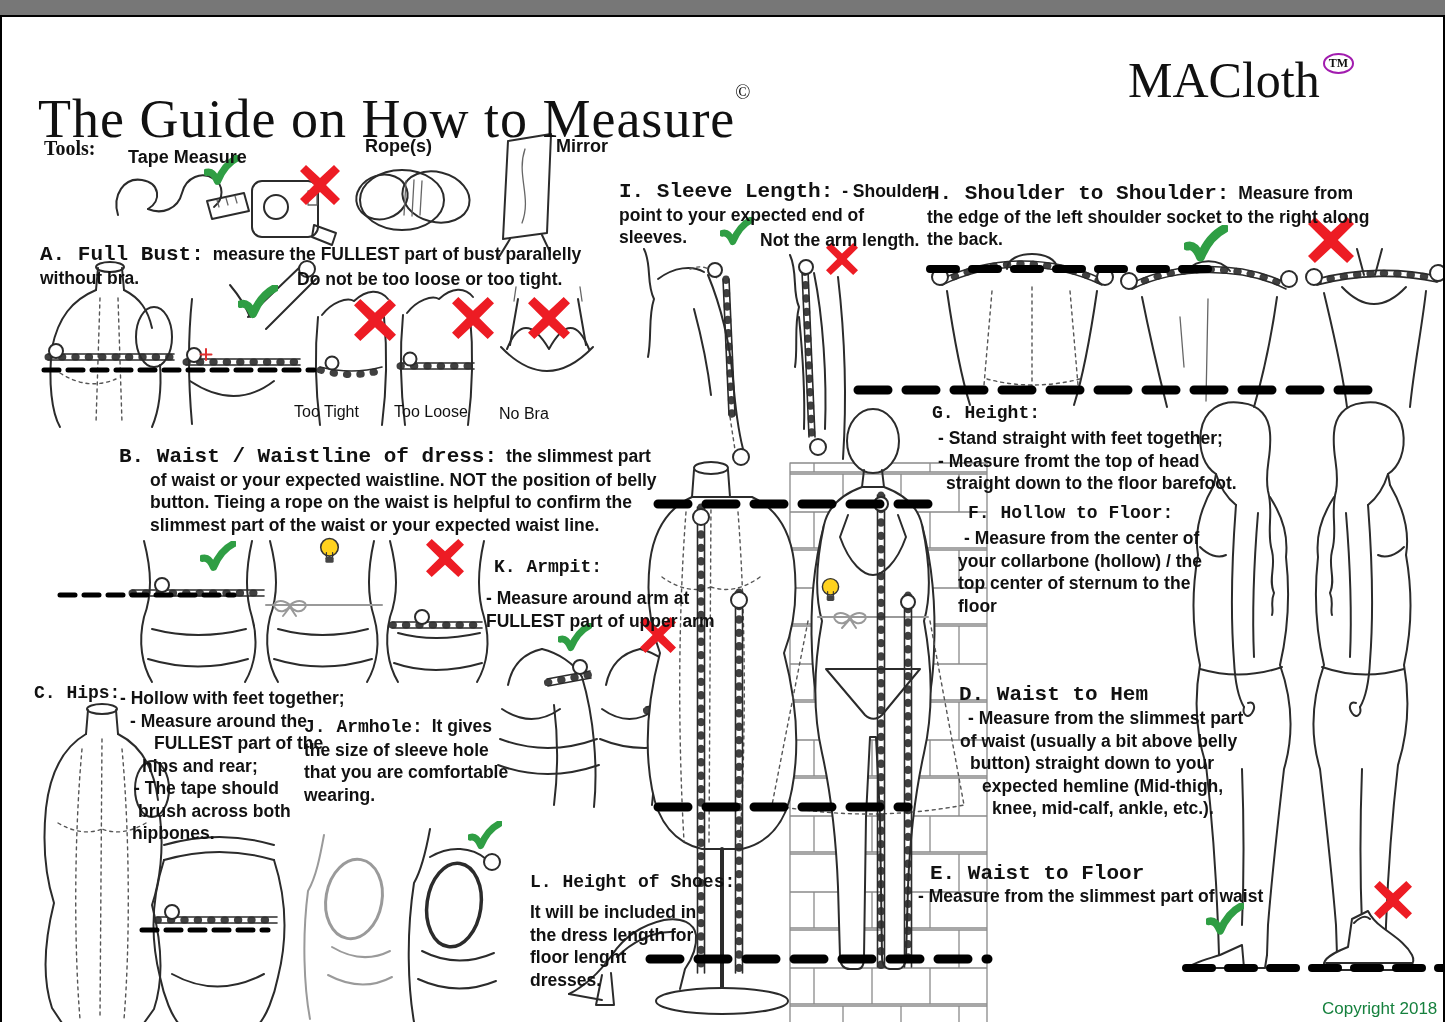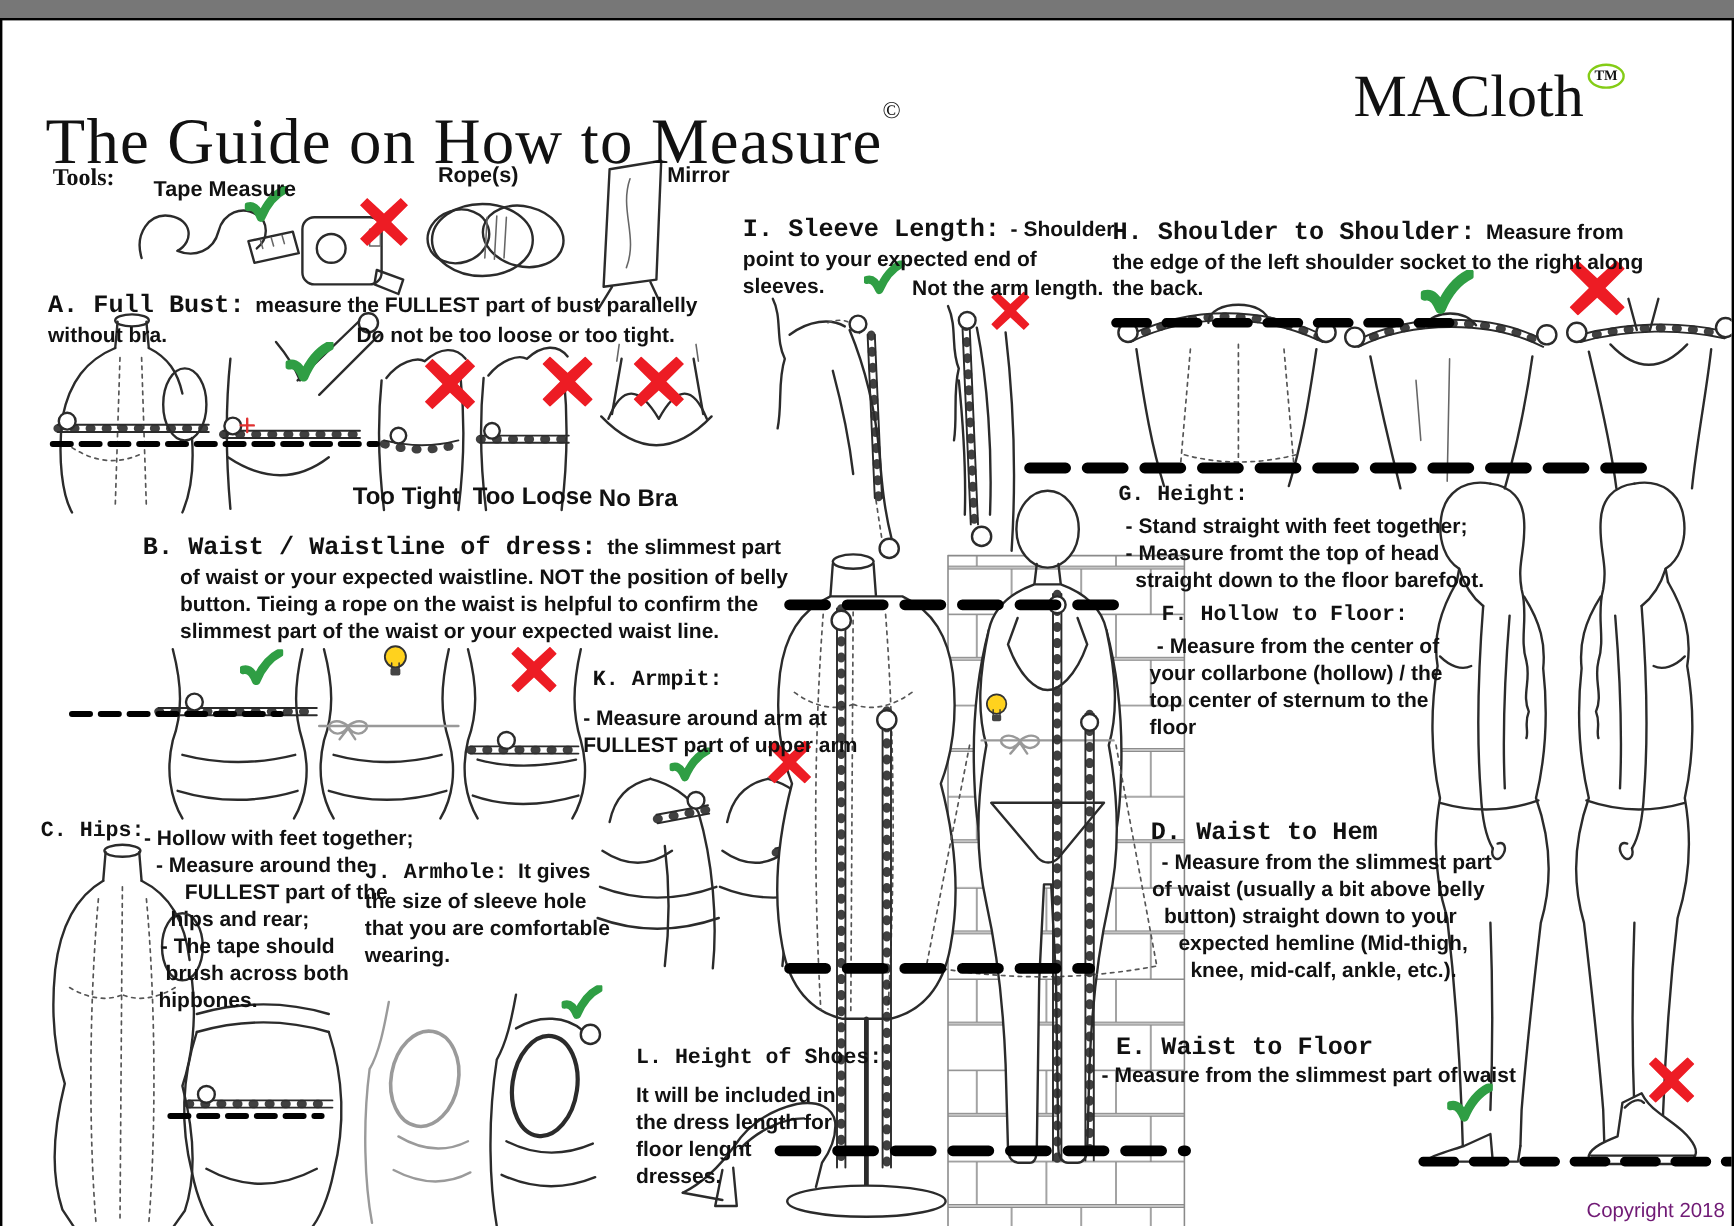--- a/index.html
+++ b/index.html
@@ -6,30 +6,30 @@
   .canvas{position:relative;width:1445px;height:1022px;background:#fff;margin:15px auto;
           border:2px solid #000;box-sizing:border-box;overflow:hidden;
           font-family:"Liberation Sans","DejaVu Sans",sans-serif;color:#111;}
   .abs{position:absolute;}
   .art{position:absolute;left:0;top:0;width:1445px;height:1022px;}
   .title{left:36px;top:28px;font-family:"Liberation Serif","DejaVu Serif",serif;
          font-size:54px;font-weight:400;letter-spacing:1px;white-space:nowrap;}
   .title sup{font-size:20px;vertical-align:38px;}
   .brand{left:1126px;top:34px;font-family:"Liberation Serif","DejaVu Serif",serif;
          font-size:50px;font-weight:400;white-space:nowrap;}
-  .brand .tm{display:inline-block;border:2px solid #84cc16;border-radius:50%;
+  .brand .tm{display:inline-block;border:2px solid #a21caf;border-radius:50%;
          font-size:12px;font-weight:700;padding:1px 4px;position:relative;top:-30px;margin-left:3px;}
   .sh{font-family:Liberation Mono, monospace;font-weight:700;font-size:21px;margin-right:4px;}
   .sh.big{font-size:18px;}
   .bt{font-size:17.5px;line-height:22.5px;font-weight:600;}
   .bt div{line-height:22.5px;}
-  .cap{font-size:20px;font-weight:700;white-space:nowrap;}
+  .cap{font-size:16px;font-weight:400;white-space:nowrap;}
   .toolh{font-family:"Liberation Serif","DejaVu Serif",serif;font-weight:700;font-size:20px;}
   .toollbl{font-size:18px;font-weight:700;white-space:nowrap;}
-  .footer{left:1320px;top:982px;font-size:17px;font-weight:400;color:#701a75;}
+  .footer{left:1320px;top:982px;font-size:17px;font-weight:400;color:#15803d;}
   
   .d5{stroke:#000;stroke-width:5;stroke-dasharray:15 9;}
   .d8{stroke:#000;stroke-width:8;stroke-dasharray:26 16;}
   .d9{stroke:#000;stroke-width:9;stroke-dasharray:30 18;}
   .dt{stroke:#555;stroke-width:1.4;stroke-dasharray:3 4;}
   .lg{stroke:#9a9a9a;}
   .rope{stroke:#999;stroke-width:2;}
   .tpe{stroke-width:1.6;}
   .tck{stroke-width:7;stroke-dasharray:1.4 12;opacity:.9;}
   .fw{fill:#fff;}

